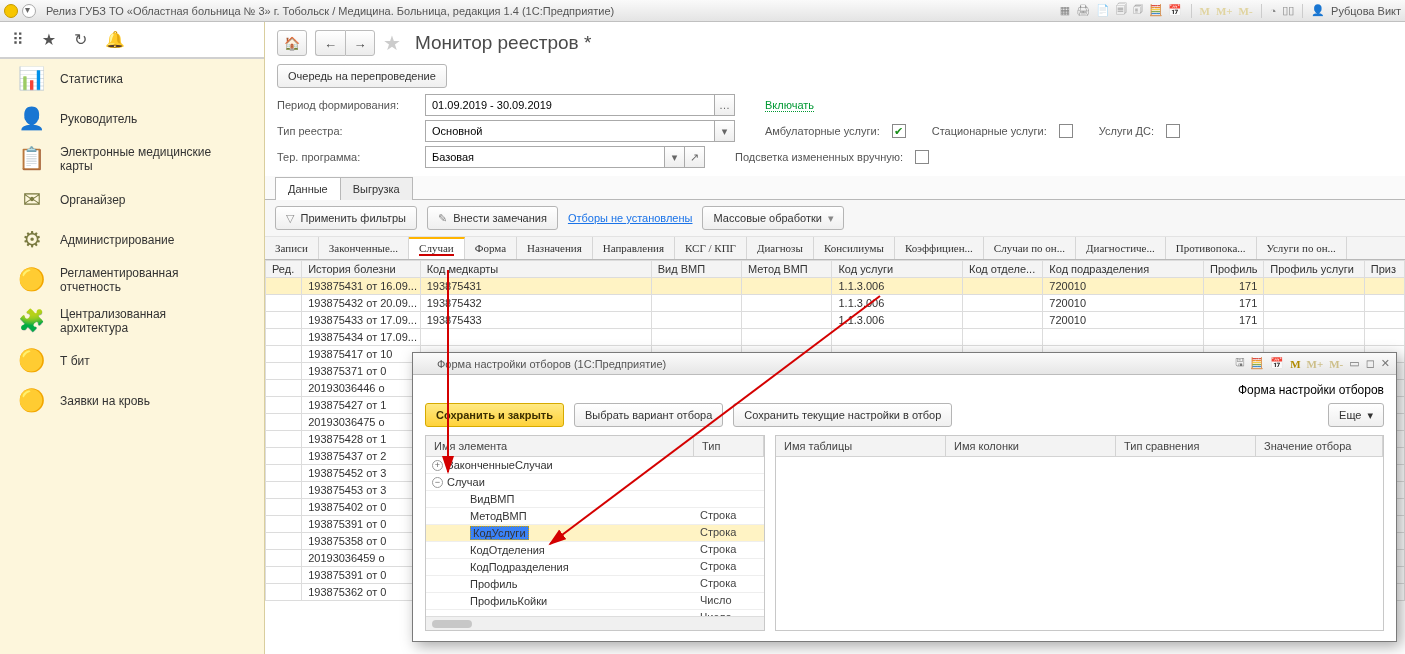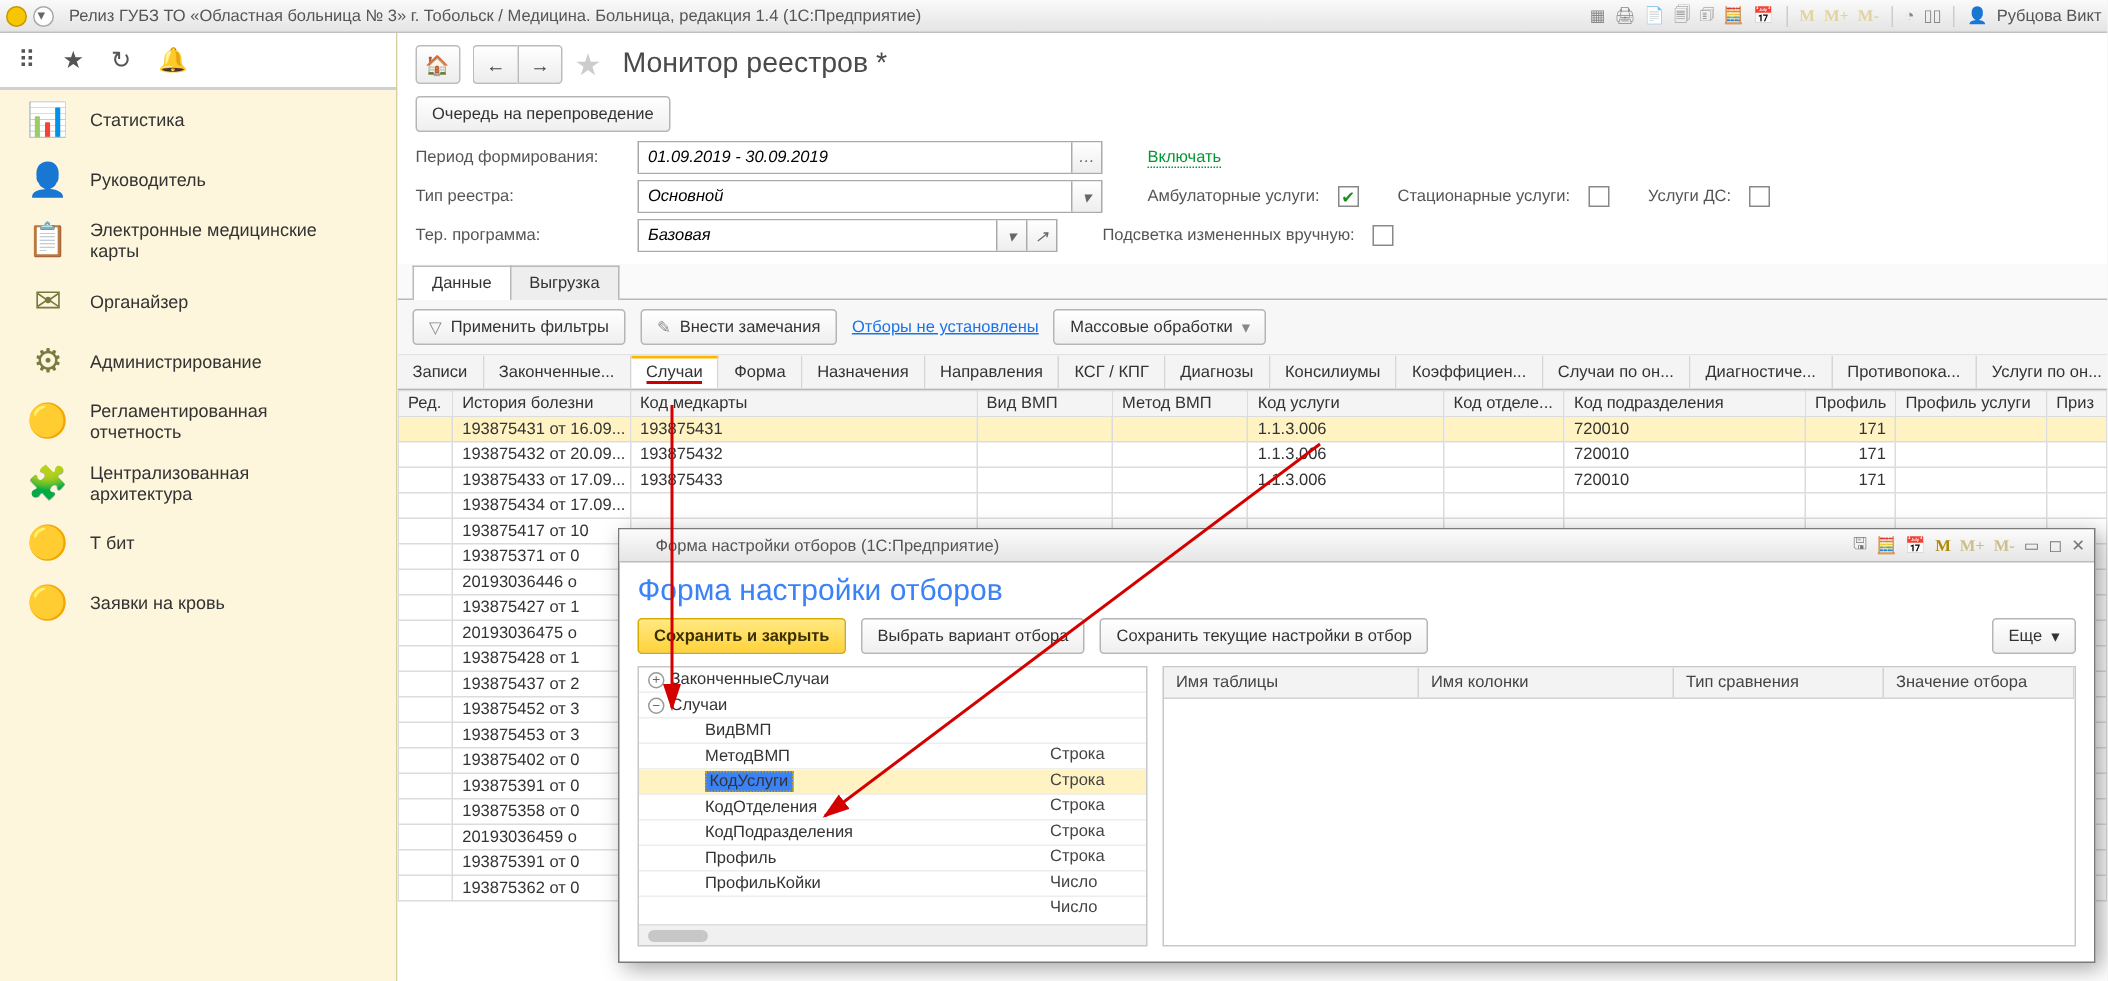--- a/index.html
+++ b/index.html
@@ -71,21 +71,21 @@
   }
   .btn .bic { color:#888; }
   .btn.yellow { background:linear-gradient(#ffe983,#ffd23a); border-color:#d6aa00; font-weight:bold; color:#3b2f00; }
 
   
   .form-area { padding:0 12px 4px; }
   .fr { display:flex; align-items:center; gap:8px; margin-bottom:4px; }
   .fr .flabel { width:140px; color:#555; }
   .combo {
     height:22px; border:1px solid #aaa; background:#fff; display:flex; align-items:center;
-    min-width:300px; position:relative;font-style:italic;
+    min-width:300px; position:relative;
   }
   .combo input { border:none; outline:none; flex:1; padding:0 6px; font:inherit; height:100%; }
   .combo .cb-btn { width:20px; height:100%; border-left:1px solid #aaa; display:flex; align-items:center; justify-content:center; color:#666; cursor:pointer; background:linear-gradient(#fff,#eee); }
   .chk { width:14px; height:14px; border:1px solid #888; background:#fff; display:inline-flex; align-items:center; justify-content:center; cursor:pointer; }
   .chk.on::after { content:"✔"; font-size:11px; color:#1a8f1a; }
   .opt-label { margin-right:4px; color:#555; }
   .incl { color:var(--accent-green); border-bottom:1px dotted var(--accent-green); cursor:pointer; }
 
   
   .tabs { display:flex; border-bottom:1px solid var(--border); padding-left:10px; background:#fafafa; }
@@ -96,20 +96,21 @@
   .tab.active { background:#fff; font-weight:normal; }
 
   .subbar { padding:6px 10px; display:flex; align-items:center; gap:10px; border-bottom:1px solid #e3e3e3; background:#f7f7f7; }
   .link { color:var(--link); text-decoration:underline; cursor:pointer; }
 
   
   .tabs2 { display:flex; flex-wrap:nowrap; border-bottom:1px solid var(--border); background:#f4f4f4; overflow:hidden; }
   .tab2 {
     padding:5px 10px; border-right:1px solid var(--border-light); cursor:pointer; white-space:nowrap;
     background:#f4f4f4;
+    font-family:Liberation Serif, serif;
   }
   .tab2.active { background:#fff; border-top:2px solid #ffb400; padding-top:3px; }
   .tab2.active span { border-bottom:2px solid #cc0000; }
 
   
   .grid-wrap { flex:1; overflow:auto; border-top:none; }
   table.grid { border-collapse:collapse; width:100%; table-layout:fixed; }
   table.grid th, table.grid td {
     border:1px solid #dcdcdc; padding:2px 6px; height:17px; font-size:11px;
     text-align:left; white-space:nowrap; overflow:hidden; background:#fff;
@@ -125,21 +126,21 @@
     display:flex; flex-direction:column;
   }
   .modal .m-title {
     height:22px; background:linear-gradient(#fbfbfb,#e6e6e6); border-bottom:1px solid #bcbcbc;
     display:flex; align-items:center; padding:0 6px; gap:6px; color:#555;
   }
   .modal .m-title .spacer { flex:1; }
   .modal .m-title .tic { cursor:pointer; color:#777; }
   .modal .m-title .mlet { font-family:"Times New Roman",serif; font-weight:bold; color:#cdbf8a; }
   .modal .m-title .mlet.active { color:#b08a00; }
-  .modal .m-head { font-size:20px; padding:8px 12px 6px; color:#3b82f6; }
+  .modal .m-head { font-size:12px; padding:8px 12px 6px; color:#000000;text-align:right; }
   .modal .m-bar { padding:0 12px 8px; display:flex; align-items:center; gap:10px; }
   .modal .m-bar .right { margin-left:auto; }
   .modal .m-body { flex:1; display:flex; gap:10px; padding:0 12px 10px; overflow:hidden; }
   .panel { border:1px solid #c8c8c8; display:flex; flex-direction:column; overflow:hidden; }
   .panel.left { width:340px; }
   .panel.right { flex:1; }
   .phdr { display:flex; background:#f3f3f3; border-bottom:1px solid #d3d3d3; }
   .phdr div { padding:4px 8px; border-right:1px solid #d3d3d3; color:#444; }
   .plist { flex:1; overflow:auto; }
   .prow { display:flex; align-items:center; border-bottom:1px solid #eee; height:17px; }
@@ -638,20 +639,24 @@
     <span class="btn">
         <span>Сохранить текущие настройки в отбор</span>
       </span>
     <span class="btn right">
       <span>Еще</span>
         <span> ▾</span>
     </span>
   </div>
   <div class="m-body">
     <div class="panel left" style="position:relative">
+      <div class="phdr">
+        <div style="flex:1">Имя элемента</div>
+        <div style="width:70px">Тип</div>
+      </div>
       <div class="plist" id="tree">
           <div class="prow">
             <div class="c1" style="padding-left: 6px;">
               <span class="tree-tog">+</span>
               <span class="nm">ЗаконченныеСлучаи</span>
             </div>
             <div class="c2"></div>
           </div>
           <div class="prow">
             <div class="c1" style="padding-left: 6px;">

